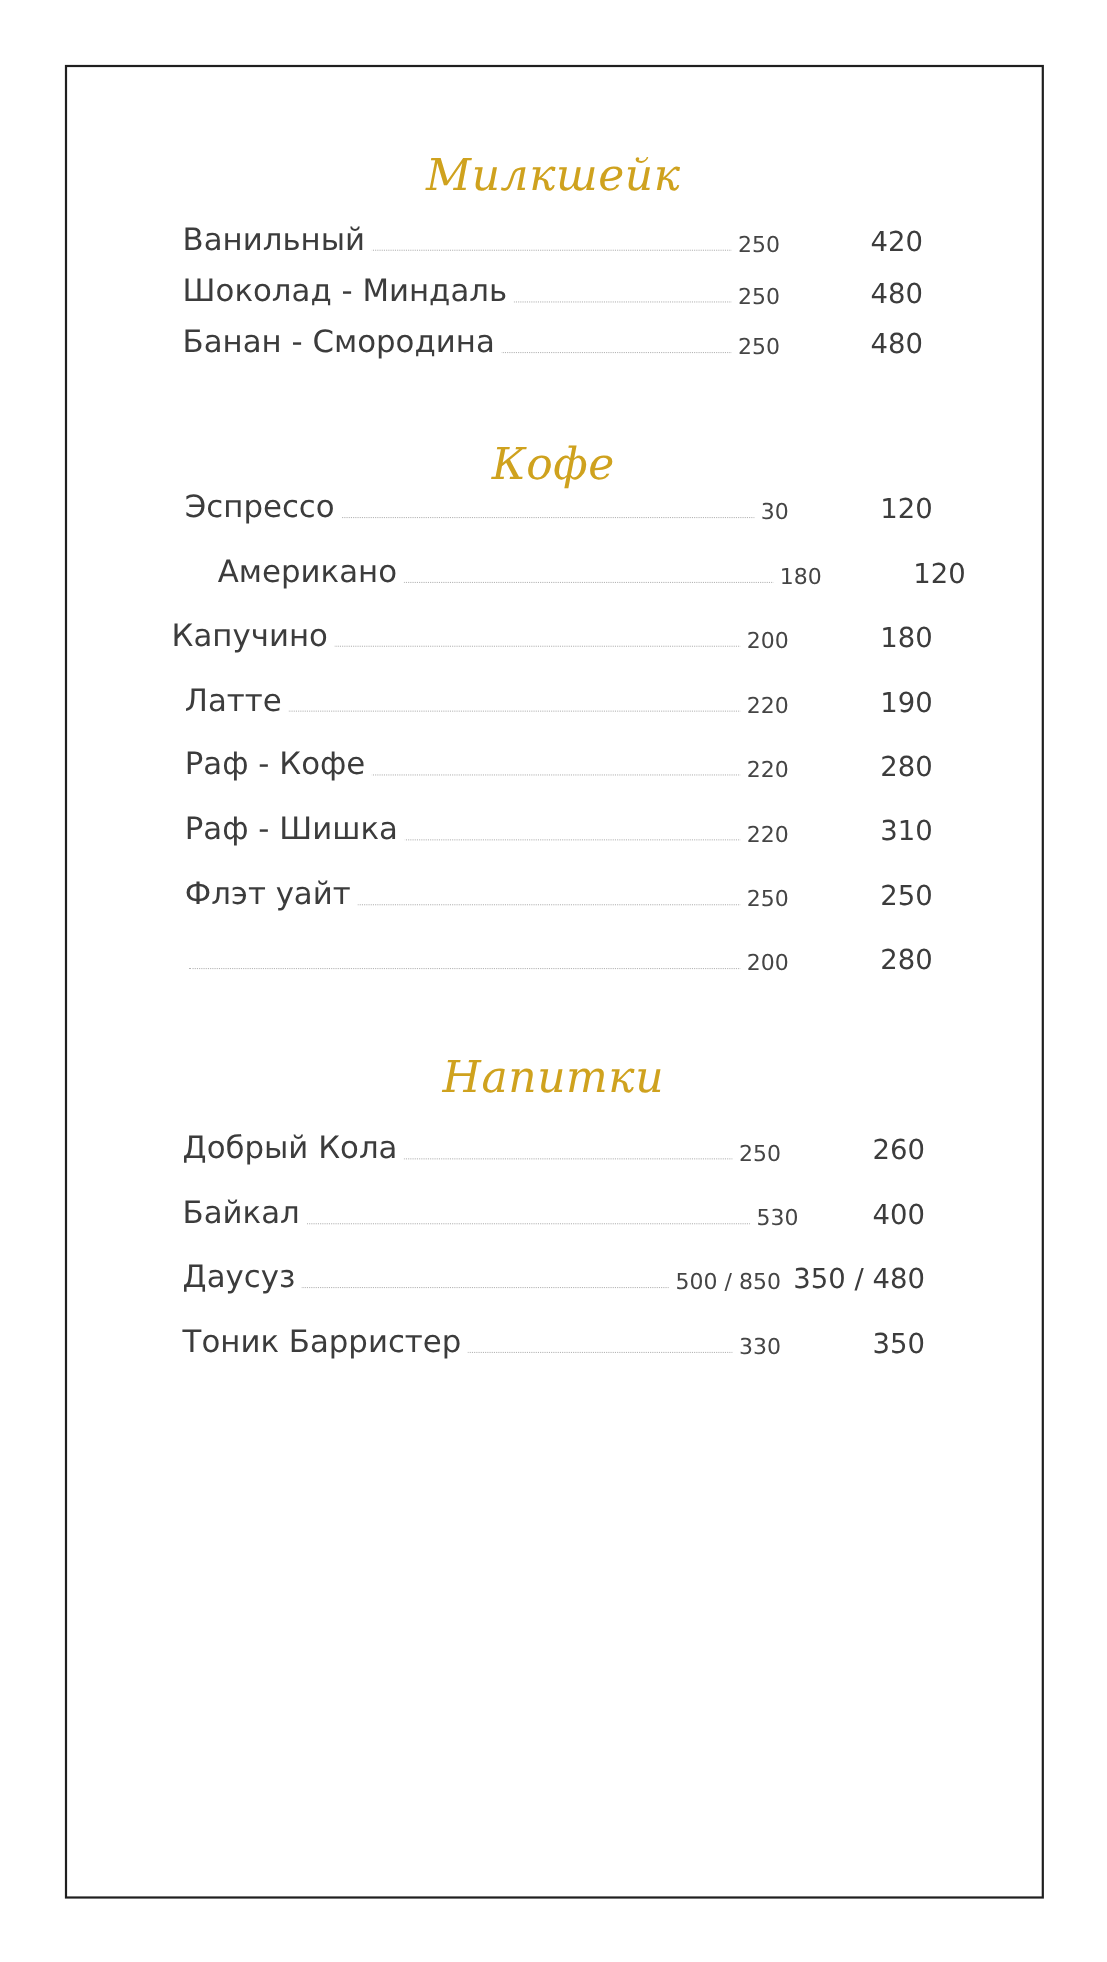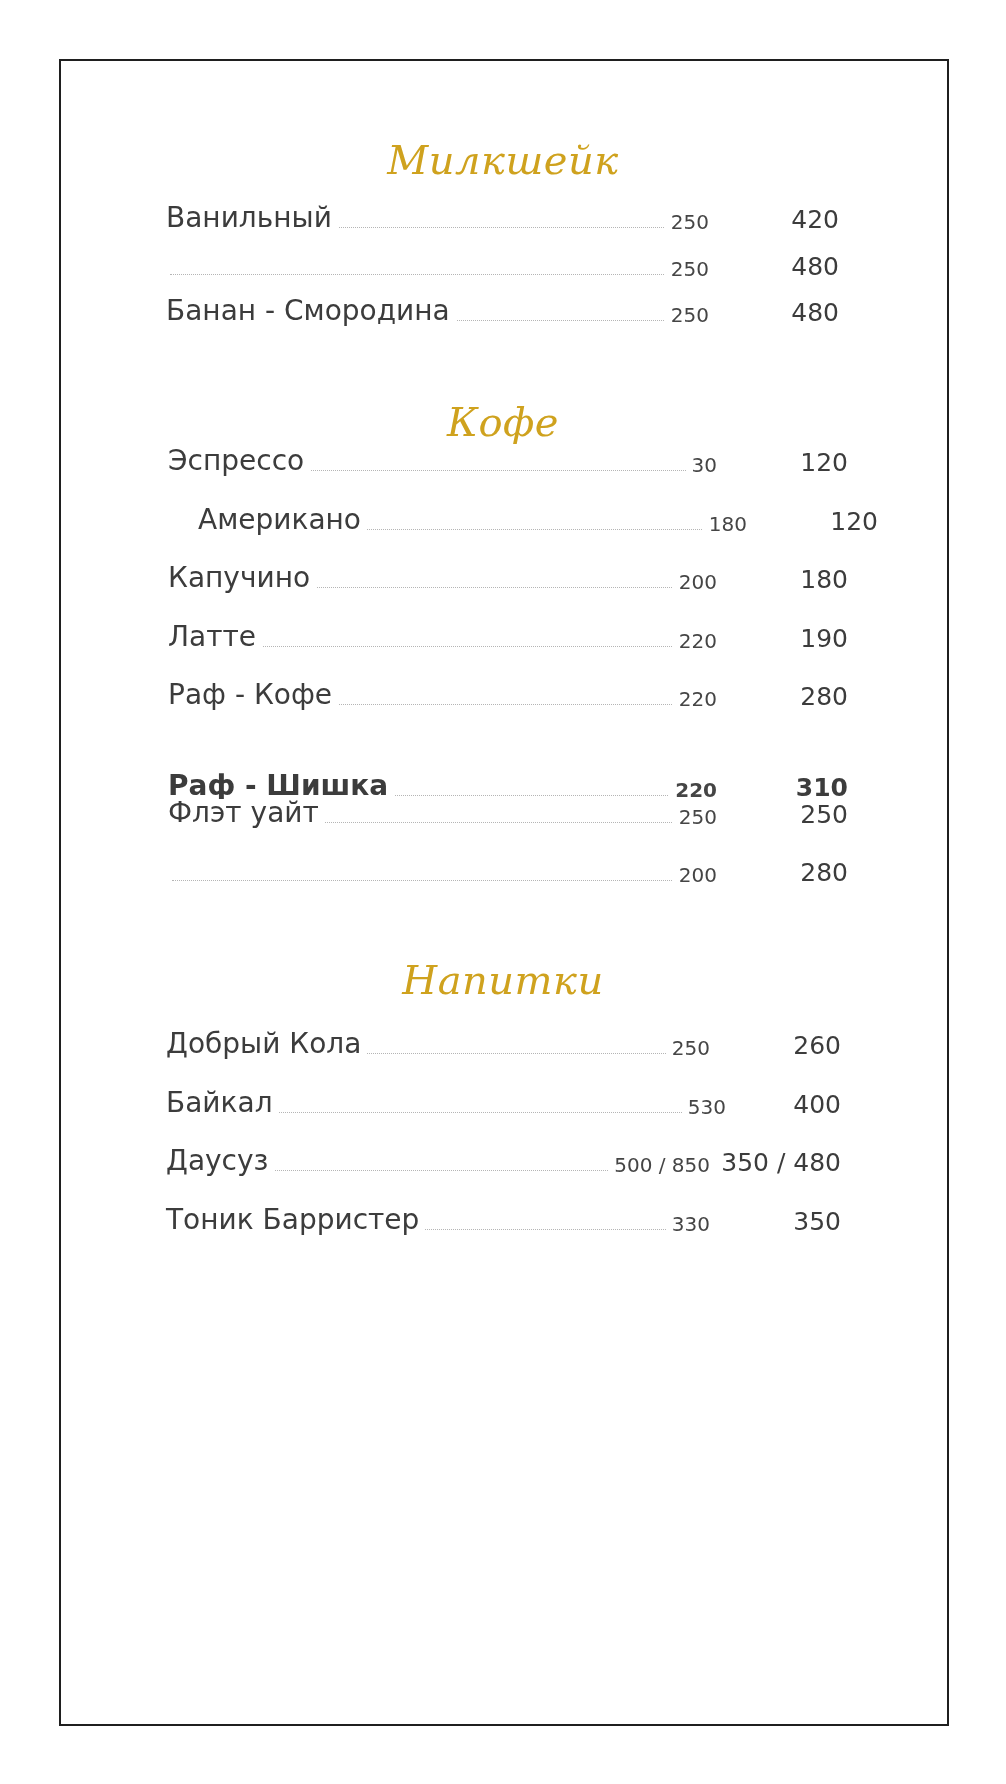--- a/index.html
+++ b/index.html
@@ -27,20 +27,21 @@
 <div class="heading" style="top:140px;">Милкшейк</div>
 
 <div class="row" style="top:192px;">
   <span class="dots" style="left:170px; width:538px;"></span>
   <span class="name" style="left:166px;">Ванильный</span>
   <span class="weight" style="right:297px;">250</span>
   <span class="price" style="right:167px;">420</span>
 </div>
 <div class="row" style="top:239px;">
   <span class="dots" style="left:170px; width:538px;"></span>
+  <span class="name" style="left:166px;">Шоколад - Миндаль</span>
   <span class="weight" style="right:297px;">250</span>
   <span class="price" style="right:167px;">480</span>
 </div>
 <div class="row" style="top:285px;">
   <span class="dots" style="left:170px; width:538px;"></span>
   <span class="name" style="left:166px;">Банан - Смородина</span>
   <span class="weight" style="right:297px;">250</span>
   <span class="price" style="right:167px;">480</span>
 </div>
 
@@ -53,37 +54,37 @@
   <span class="price" style="right:158px;">120</span>
 </div>
 <div class="row" style="top:494px;margin-left:30px;">
   <span class="dots" style="left:172px; width:544px;"></span>
   <span class="name" style="left:168px;">Американо</span>
   <span class="weight" style="right:289px;">180</span>
   <span class="price" style="right:158px;">120</span>
 </div>
 <div class="row" style="top:552px;">
   <span class="dots" style="left:172px; width:544px;"></span>
-  <span class="name" style="left:168px;text-align:right;">Капучино</span>
+  <span class="name" style="left:156px;text-align:right;">Капучино</span>
   <span class="weight" style="right:289px;">200</span>
   <span class="price" style="right:158px;">180</span>
 </div>
 <div class="row" style="top:611px;">
   <span class="dots" style="left:172px; width:544px;"></span>
   <span class="name" style="left:168px;">Латте</span>
   <span class="weight" style="right:289px;">220</span>
   <span class="price" style="right:158px;">190</span>
 </div>
 <div class="row" style="top:669px;">
   <span class="dots" style="left:172px; width:544px;"></span>
   <span class="name" style="left:168px;">Раф - Кофе</span>
   <span class="weight" style="right:289px;">220</span>
   <span class="price" style="right:158px;">280</span>
 </div>
-<div class="row" style="top:760px;font-weight:bold;">
+<div class="row" style="top:728px;">
   <span class="dots" style="left:172px; width:544px;"></span>
   <span class="name" style="left:168px;">Раф - Шишка</span>
   <span class="weight" style="right:289px;">220</span>
   <span class="price" style="right:158px;">310</span>
 </div>
 <div class="row" style="top:787px;">
   <span class="dots" style="left:172px; width:544px;"></span>
   <span class="name" style="left:168px;">Флэт уайт</span>
   <span class="weight" style="right:289px;">250</span>
   <span class="price" style="right:158px;">250</span>

